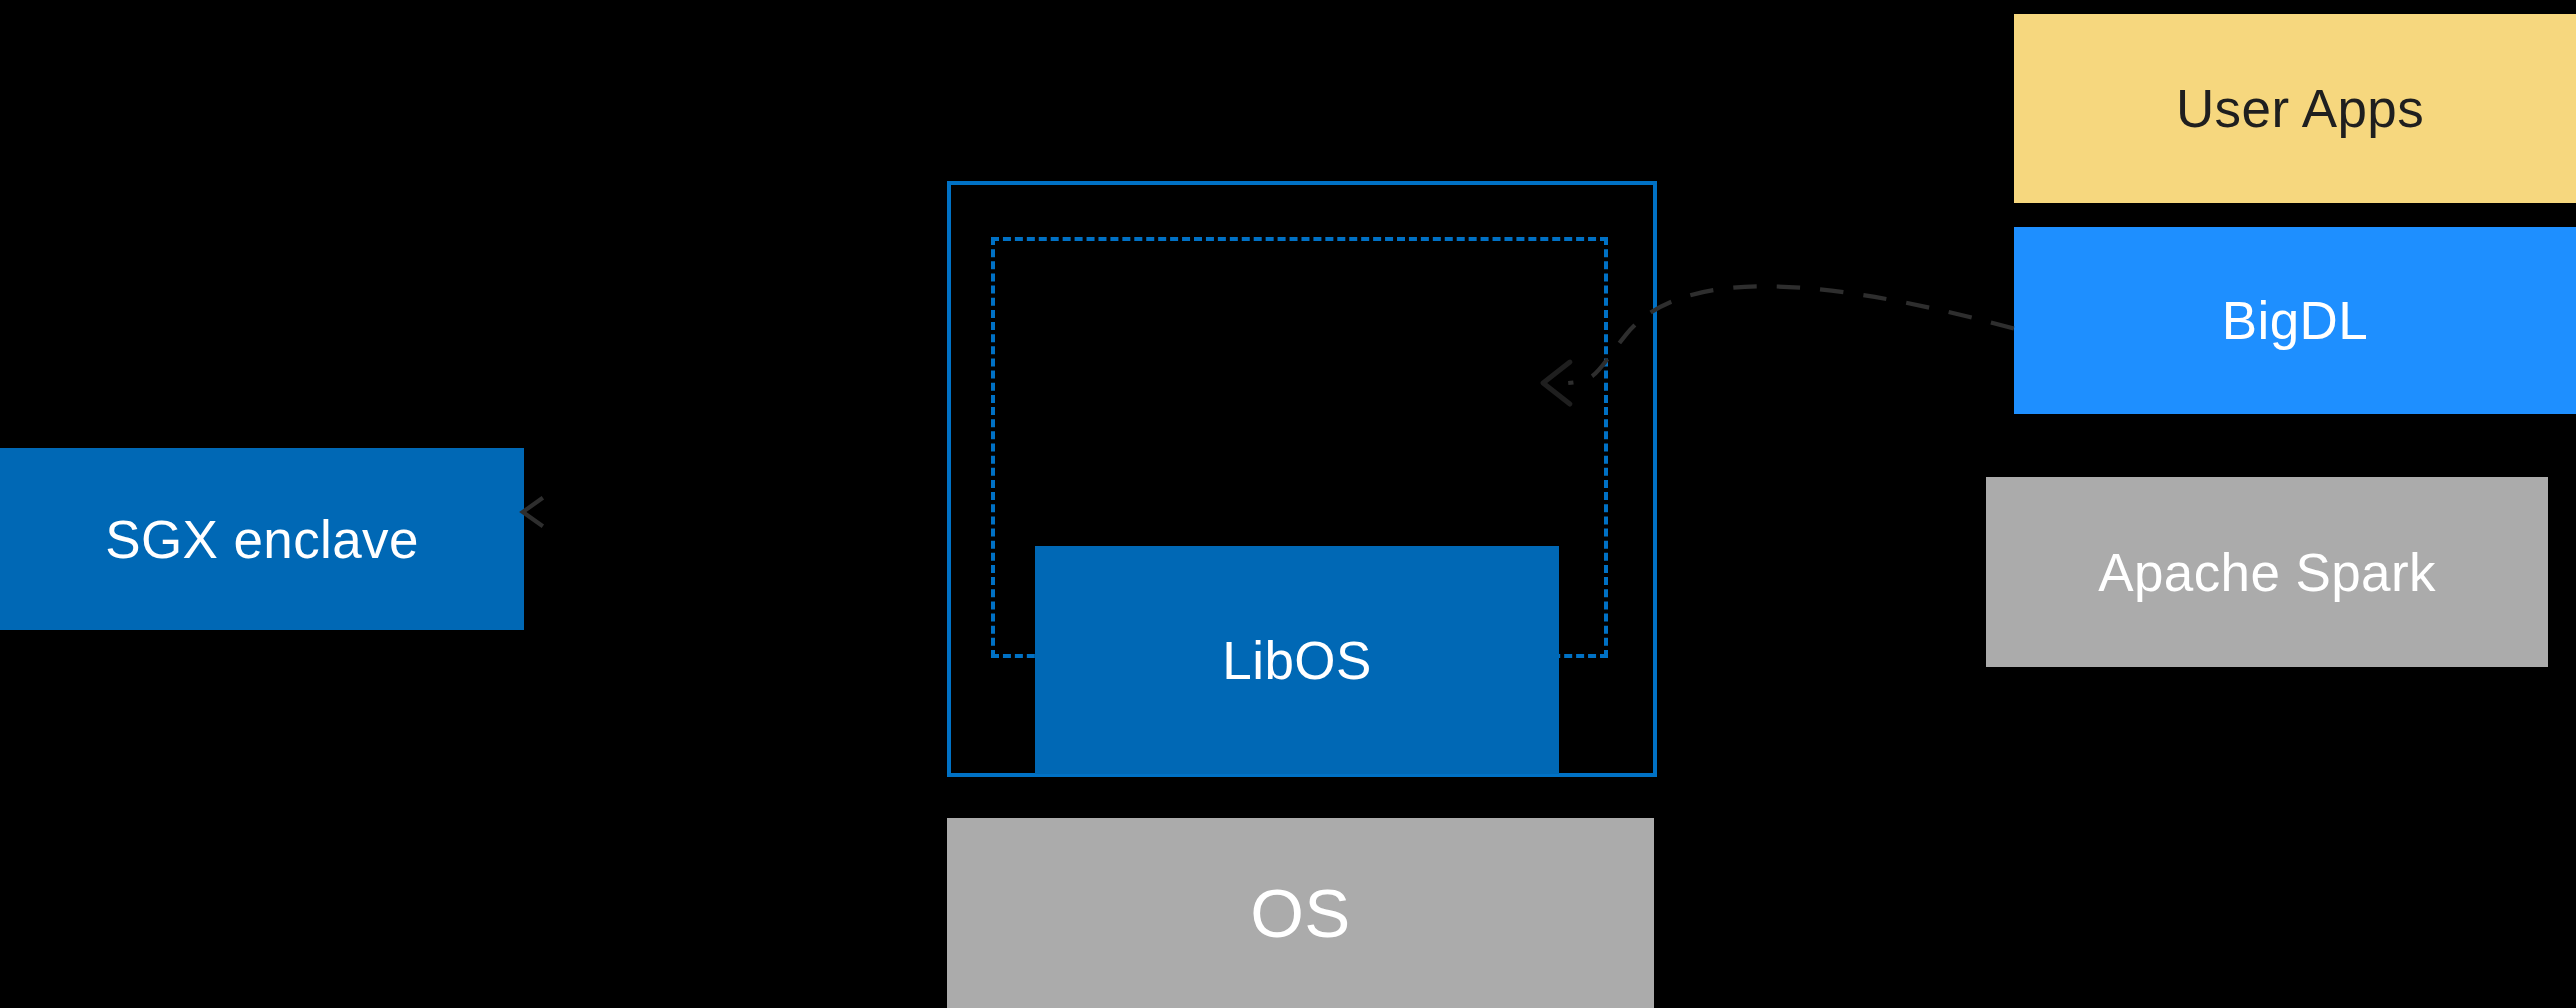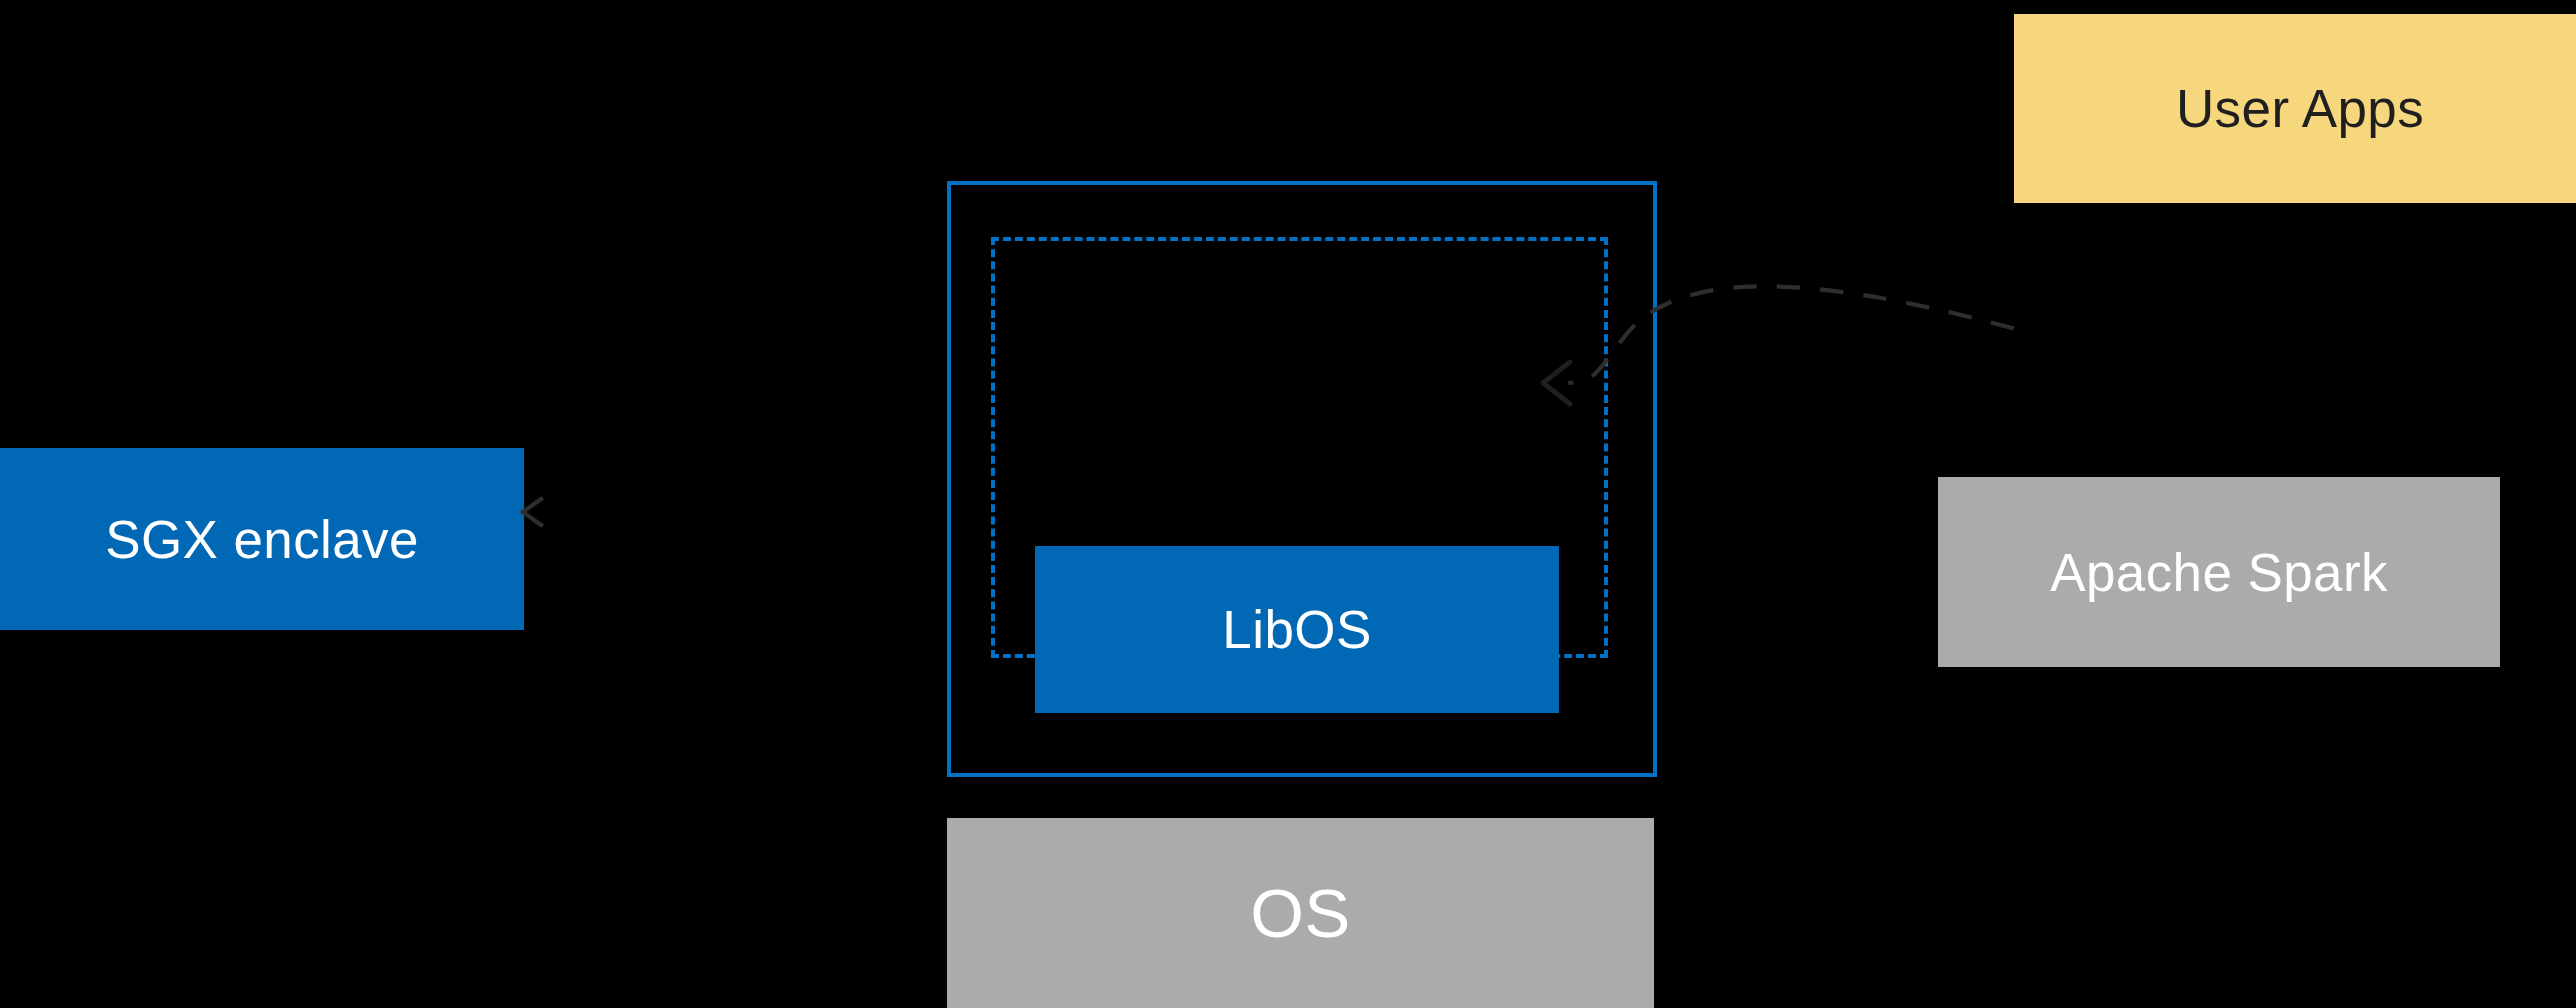--- a/index.html
+++ b/index.html
@@ -52,21 +52,21 @@
     left: 991px; top: 237px; width: 617px; height: 421px;
     border: 4.2px dashed var(--outline_blue, #0071C5);
     box-sizing: border-box;
     background: transparent;
   }
   .app-box {
     left: 1028px; top: 293px; width: 521px; height: 191px;
     background: var(--yellow, #F6D77E);
   }
   .libos-box {
-    left: 1035px; top: 546px; width: 524px; height: 167px;
+    left: 1035px; top: 546px; width: 524px; height: 228px;
     background: var(--intel_blue, #0068B5);
   }
   .os-box {
     left: 947px; top: 818px; width: 707px; height: 191px;
     background: var(--gray, #ABABAB);
   }
   .os-box .label {
     font-weight: 400;
     font-size: 69px;
   }
@@ -74,21 +74,21 @@
   
   .user-apps-box {
     left: 2014px; top: 14px; width: 572px; height: 189px;
     background: var(--yellow, #F6D77E);
   }
   .bigdl-box {
     left: 2014px; top: 227px; width: 562px; height: 187px;
     background: var(--bright_blue, #1E8FFF);
   }
   .spark-box {
-    left: 1938px; top: 477px; width: 562px; height: 190px;
+    left: 1986px; top: 477px; width: 562px; height: 190px;
     background: var(--gray, #ABABAB);
   }
 
   
   .arrow-overlay {
     position: absolute;
     left: 0; top: 0;
     width: 2576px;
     height: 1009px;
     pointer-events: none;
@@ -131,20 +131,23 @@
   </div>
 
   <div class="box os-box">
     <span class="label white-text">OS</span>
   </div>
 
   <div class="box user-apps-box">
     <span class="label dark-text">User Apps</span>
   </div>
 
+  <div class="box bigdl-box">
+    <span class="label white-text">BigDL</span>
+  </div>
 
   <div class="box spark-box">
     <span class="label white-text">Apache Spark</span>
   </div>
 
   <svg class="arrow-overlay" viewBox="0 0 3075 1204" xmlns="http://www.w3.org/2000/svg">
 
     <path class="arrow-faint" d="M 648 594 L 624 611 L 648 628"></path>
 
     <path class="arrow-dashed" d="M 2404 392 C 2140 320, 2000 328, 1942 398 C 1905 444, 1908 454, 1872 457"></path>

